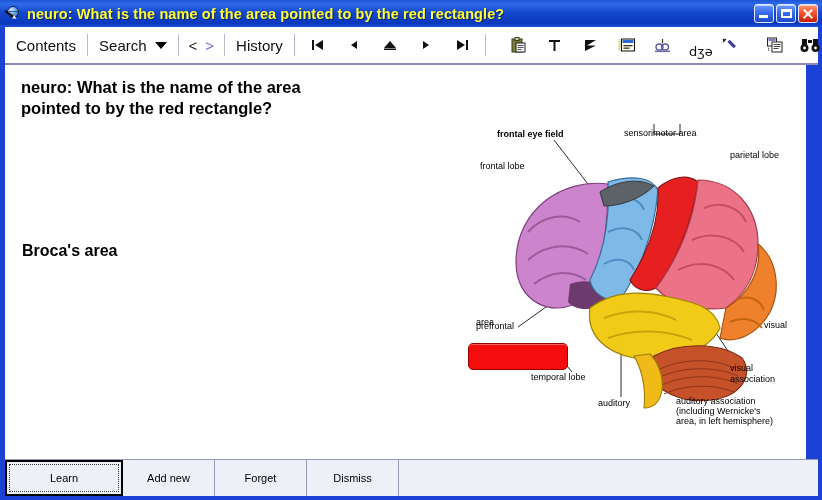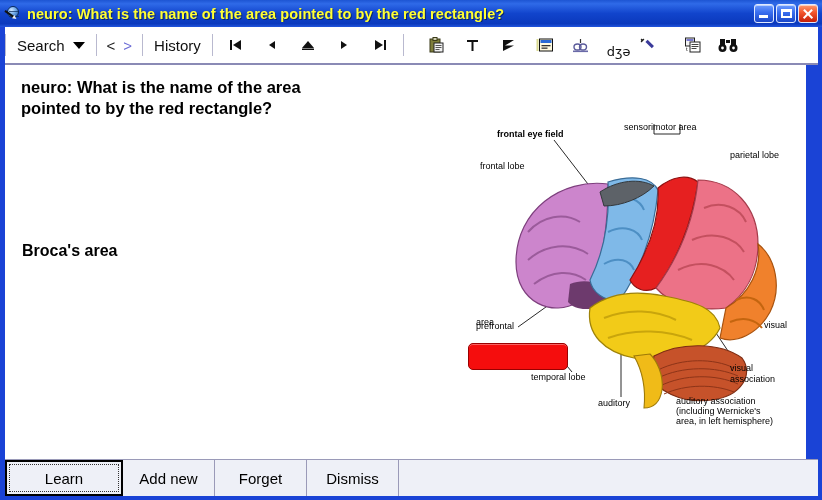--- a/index.html
+++ b/index.html
@@ -116,21 +116,21 @@
   
   .btnbar{
     flex:0 0 36px;height:36px;background:#eef0f7;
     display:flex;align-items:stretch;
     margin:0 4px 4px 5px;
     border-top:1px solid #9a9ab8;
   }
   .btn{
     min-width:92px;padding:0 14px;
     display:flex;align-items:center;justify-content:center;
-    font-size:15px;color:#000;background:#eef0f7;
+    font-size:11px;color:#000;background:#eef0f7;
     border-right:1px solid #9a9ab8;
     box-sizing:border-box;
   }
   .btn.default{
     border:2px solid #000;min-width:118px;position:relative;background:#eef0f7;
   }
   .btn.default .focusring{
     position:absolute;left:2px;top:2px;right:2px;bottom:2px;
     border:1px dotted #333;
   }
@@ -156,20 +156,21 @@
           <div class="max-box"></div>
         </div>
       <div class="tbtn close">
           <div class="x1"></div>
           <div class="x2"></div>
         </div>
     </div>
   </div>
 
   <div class="toolbar">
+    <div class="tb-text">Contents</div>
     <div class="tb-sep"></div>
     <div class="tb-text">
       <span>Search</span>
       <span class="caret"></span>
     </div>
     <div class="tb-sep"></div>
     <span class="lt">&lt;</span>
     <span class="gt">&gt;</span>
     <div class="tb-sep"></div>
     <div class="tb-text">History</div>
@@ -353,21 +354,21 @@
           <path d="M200 266 C224 254, 258 254, 280 264"></path>
           <path d="M202 274 C226 262, 258 262, 280 272"></path>
           <path d="M206 282 C228 272, 256 272, 276 280"></path>
         </g>
 
         <path d="M176 244 C184 258, 188 276, 186 296 C196 296, 202 290, 204 278 C206 262, 198 248, 192 242 Z" fill="#f0bb18" stroke="#9e7a08" stroke-width="1.1"></path>
       </svg>
 
       <div class="redbox"></div>
 
-      <div class="lbl" style="left:166px;top:10px;">sensorimotor area</div>
+      <div class="lbl" style="left:166px;top:16px;">sensorimotor area</div>
       <div class="lbl" style="left:39px;top:17px;font-weight:bold;">frontal eye field</div>
       <div class="lbl" style="left:272px;top:38px;">parietal lobe</div>
       <div class="lbl" style="left:22px;top:49px;">frontal lobe</div>
       <div class="lbl" style="left:18px;top:209px;">prefrontal</div>
       <div class="lbl" style="left:18px;top:205px;">area</div>
       <div class="lbl" style="left:306px;top:208px;">visual</div>
       <div class="lbl" style="left:272px;top:251px;">visual</div>
       <div class="lbl" style="left:272px;top:262px;">association</div>
       <div class="lbl" style="left:73px;top:260px;">temporal lobe</div>
       <div class="lbl" style="left:140px;top:286px;">auditory</div>

